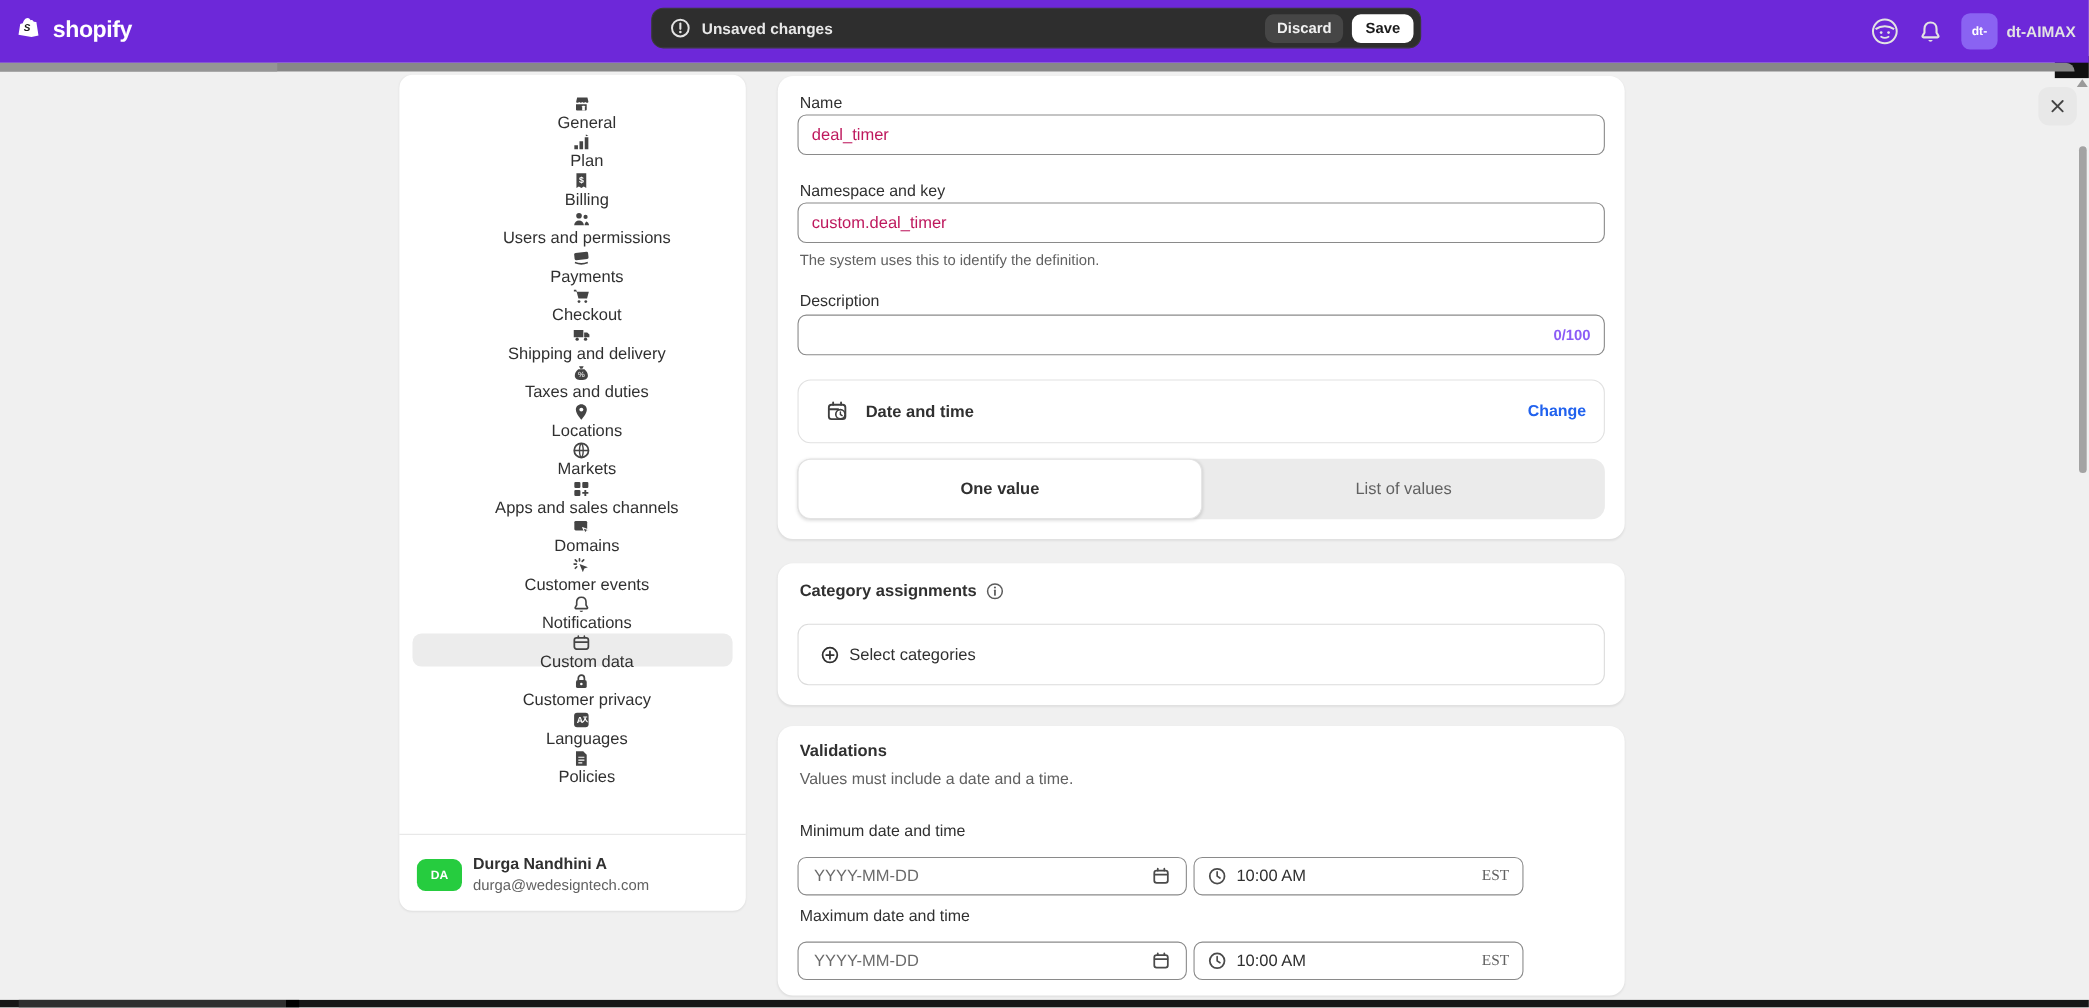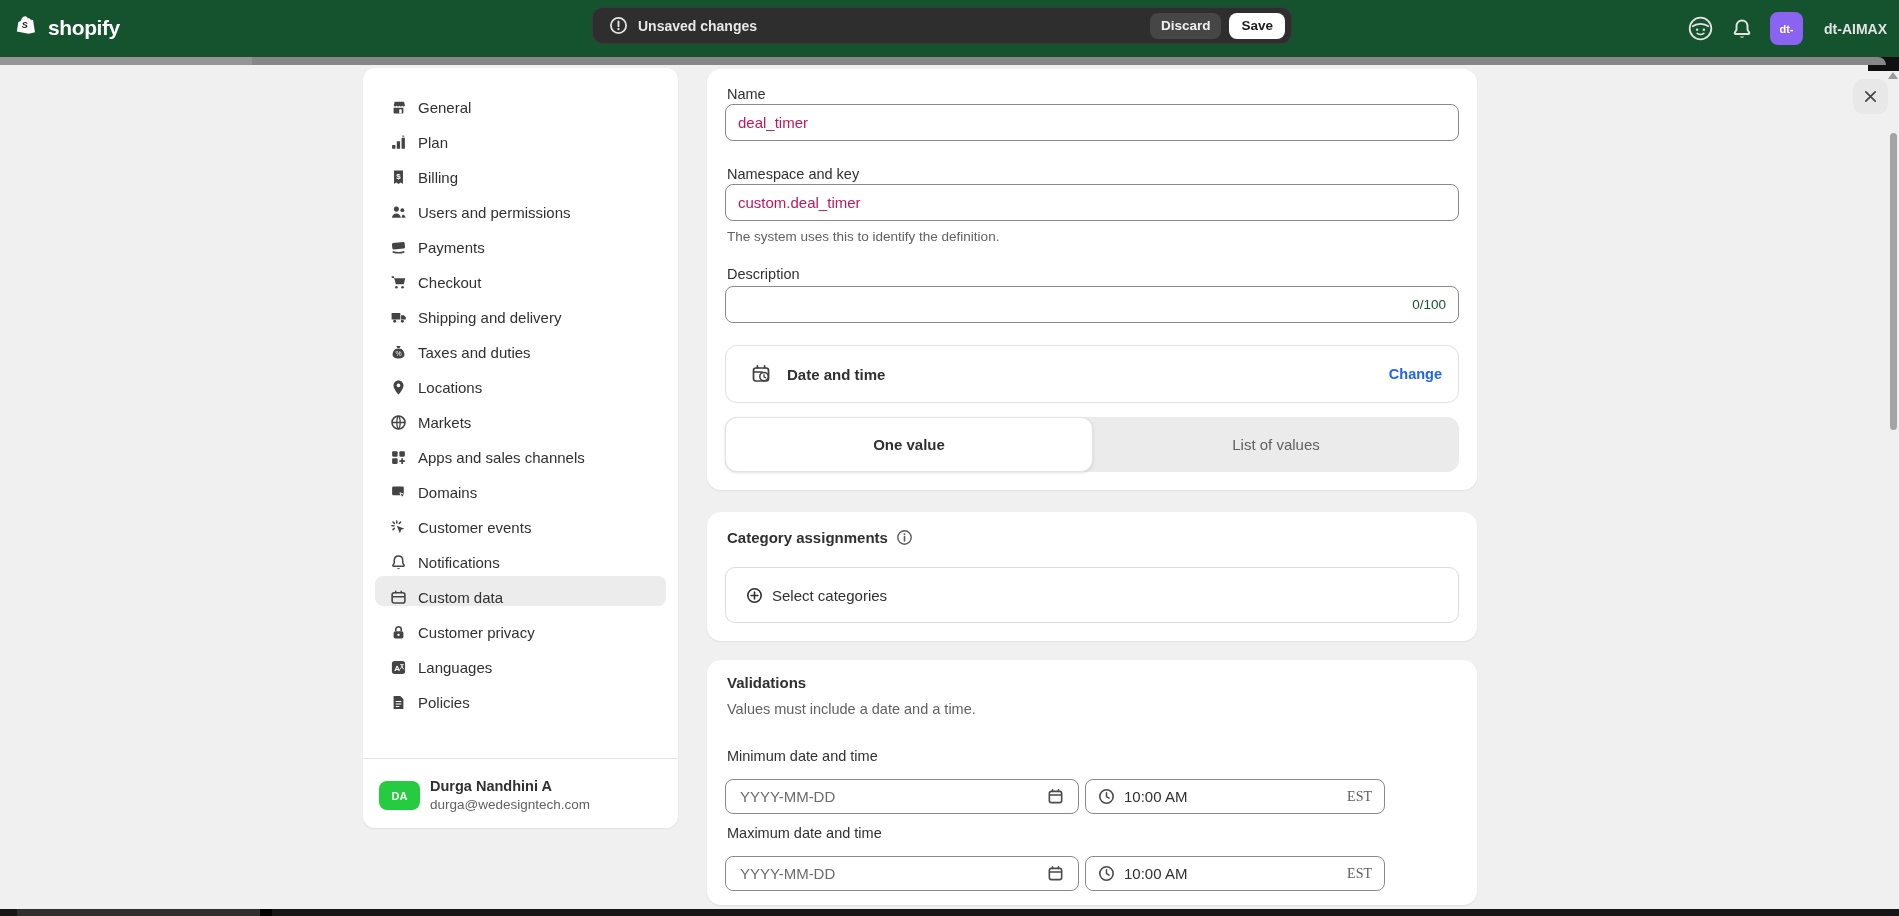--- a/index.html
+++ b/index.html
@@ -1,72 +1,72 @@
 <!DOCTYPE html>
 <html><head>
 <meta charset="utf-8">
 <style>
   * { margin:0; padding:0; box-sizing:border-box; }
   html,body { width:1899px; height:916px; }
   body { font-family:"Liberation Sans","DejaVu Sans",sans-serif; background:#f0f0f0; position:relative; overflow:hidden; }
 
   
-  .topbar { position:absolute; left:0; top:0; width:1899px; height:57px; background:#14532d; z-index:30; }
+  .topbar { position:absolute; left:0; top:0; width:1899px; height:57px; background:#6d28d9; z-index:30; }
   .logo { position:absolute; left:14px; top:14px; display:flex; align-items:center; gap:7px; }
   .logo svg { width:27px; height:27px; }
   .logo-text { color:#fff; font-size:21px; font-weight:700; letter-spacing:-0.4px; }
   .unsaved-bar { position:absolute; left:592px; top:7px; width:700px; height:37px; background:#2e2e2e; border:1px solid #3a3a3a; border-radius:11px; display:flex; align-items:center; padding:0 6px 0 16px; }
   .unsaved-bar .alert { width:19px; height:19px; color:#e3e3e3; }
   .unsaved-label { margin-left:10px; color:#e8e8e8; font-size:14px; font-weight:700; flex:1; }
   .btn-discard { height:26px; padding:0 11px; border-radius:8px; background:#464646; color:#f1f1f1; font-size:13.5px; font-weight:700; border:none; margin-right:8px; cursor:pointer; }
   .btn-save { height:26px; padding:0 12px; border-radius:8px; background:#ffffff; color:#1a1a1a; font-size:13.5px; font-weight:700; border:none; cursor:pointer; }
   .top-right { position:absolute; right:12px; top:0; height:57px; display:flex; align-items:center; gap:17px; }
   .face-ic { width:27px; height:27px; color:#e3e3e3; }
   .bell-ic { width:22px; height:22px; color:#e3e3e3; }
-  .store-chip { display:flex; align-items:center; gap:21px; }
+  .store-chip { display:flex; align-items:center; gap:8px; }
   .store-avatar { width:33px; height:33px; border-radius:8px; background:#8a63f2; color:#fff; font-size:11px; font-weight:700; display:flex; align-items:center; justify-content:center; }
   .store-name { color:#e3e3e3; font-size:14px; font-weight:700; }
 
   
   .corner-dark { position:absolute; left:1868px; top:51px; width:31px; height:20px; background:#101010; z-index:4; }
   .page-strip { position:absolute; left:0; top:57px; width:1886px; height:8px; background:#878787; border-top-right-radius:14px; z-index:5; }
   .page-strip .left-seg { position:absolute; left:0; top:0; width:252px; height:8px; background:#959595; }
   .bottom-strip { position:absolute; left:0; top:909px; width:1899px; height:7px; background:#161616; z-index:5; }
   .bottom-strip .seg { position:absolute; left:17px; top:0; width:243px; height:7px; background:#2f2f2f; }
   .bottom-strip .notch { position:absolute; left:260px; top:0; width:12px; height:7px; background:#000; }
 
   
   .win-scroll-up { position:absolute; left:1888px; top:72px; width:0; height:0; border-left:5px solid transparent; border-right:5px solid transparent; border-bottom:7px solid #9a9a9a; z-index:6; }
   .win-scroll-thumb { position:absolute; left:1890px; top:133px; width:7px; height:297px; background:#a3a3a3; border-radius:4px; z-index:6; }
   .side-scroll-thumb { position:absolute; left:674px; top:72px; width:4px; height:36px; background:#cfcfcf; border-radius:2px; z-index:11; }
 
   
   .sidebar { position:absolute; left:363px; top:68px; width:315px; height:760px; background:#fff; border-radius:12px; box-shadow:0 1px 2px rgba(0,0,0,.07); z-index:10; }
   .side-list { position:absolute; left:12px; top:18px; width:291px; }
-  .side-item { display:flex; align-items:flex-end; height:30px; margin-bottom:5px; border-radius:8px; padding-left:15px; cursor:pointer; }
+  .side-item { display:flex; align-items:center; height:30px; margin-bottom:5px; border-radius:8px; padding-left:15px; cursor:pointer;flex-direction:column; }
   .side-item.selected { background:#ececec; }
   .side-item svg { width:17px; height:17px; color:#444; flex:none; }
   .side-item .lbl { margin-left:11px; font-size:15px; color:#303030; white-space:nowrap; }
   .side-divider { position:absolute; left:0; top:690px; width:315px; height:1px; background:#e6e6e6; }
   .side-user { position:absolute; left:16px; top:710px; display:flex; align-items:flex-start; gap:10px; }
   .user-avatar { width:41px; height:29px; border-radius:8px; background:#26cc3f; color:#fff; font-size:11px; font-weight:700; display:flex; align-items:center; justify-content:center; margin-top:3px; }
   .user-name { font-size:14.5px; font-weight:700; color:#303030; }
   .user-email { font-size:13.5px; color:#616161; margin-top:3px; }
 
   
   .card { position:absolute; left:707px; width:770px; background:#fff; border-radius:14px; box-shadow:0 1px 2px rgba(0,0,0,.07); z-index:10; }
   .card1 { top:69px; height:421px; }
   .card2 { top:512px; height:129px; }
   .card3 { top:660px; height:245px; }
   .f-label { position:absolute; left:20px; font-size:14.5px; color:#303030; }
   .t-input { position:absolute; left:18px; width:734px; height:37px; border:1px solid #8a8a8a; border-radius:8px; background:#fff; font-size:15px; color:#be185d; padding:0 12px; font-family:inherit; outline:none; }
   .helper { position:absolute; left:20px; font-size:13.5px; color:#616161; }
   .desc-shell { position:absolute; left:18px; top:217px; width:734px; height:37px; border:1px solid #8a8a8a; border-radius:8px; background:#fff; display:flex; align-items:center; padding:0 12px; }
   .desc-shell input { flex:1; border:none; outline:none; font-size:15px; font-family:inherit; color:#303030; }
-  .counter { font-size:13.5px; color:#14532d; }
+  .counter { font-size:13.5px; color:#8b5cf6;font-weight:bold; }
 
   .dt-box { position:absolute; left:18px; top:276px; width:734px; height:58px; border:1px solid #e1e1e1; border-radius:12px; display:flex; align-items:center; padding:0 16px 0 25px; }
   .dt-box svg { width:20px; height:20px; color:#3f3f3f; }
   .dt-label { margin-left:16px; font-size:15px; font-weight:700; color:#303030; flex:1; }
   .change-link { font-size:14.5px; font-weight:700; color:#2162ee; cursor:pointer; }
 
   .toggle { position:absolute; left:18px; top:348px; width:734px; height:55px; background:#ebebeb; border-radius:12px;padding-left:32px; }
   .toggle .seg-active { position:absolute; left:0; top:0; width:368px; height:55px; background:#fff; border:1px solid #e3e3e3; border-radius:12px; box-shadow:0 1px 3px rgba(0,0,0,.12); display:flex; align-items:center; justify-content:center; font-size:15px; font-weight:700; color:#303030; cursor:pointer; }
   .toggle .seg-idle { position:absolute; left:368px; top:0; width:366px; height:55px; display:flex; align-items:center; justify-content:center; font-size:15px; color:#616161; cursor:pointer; }
 

